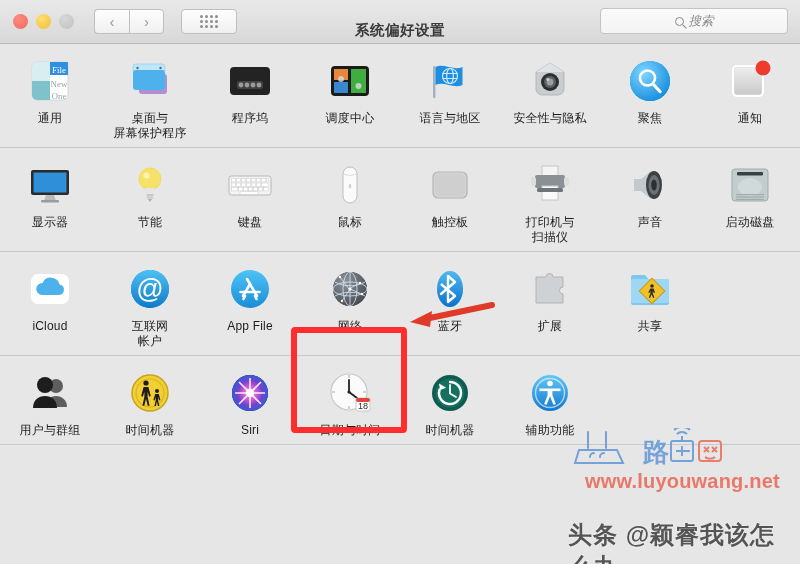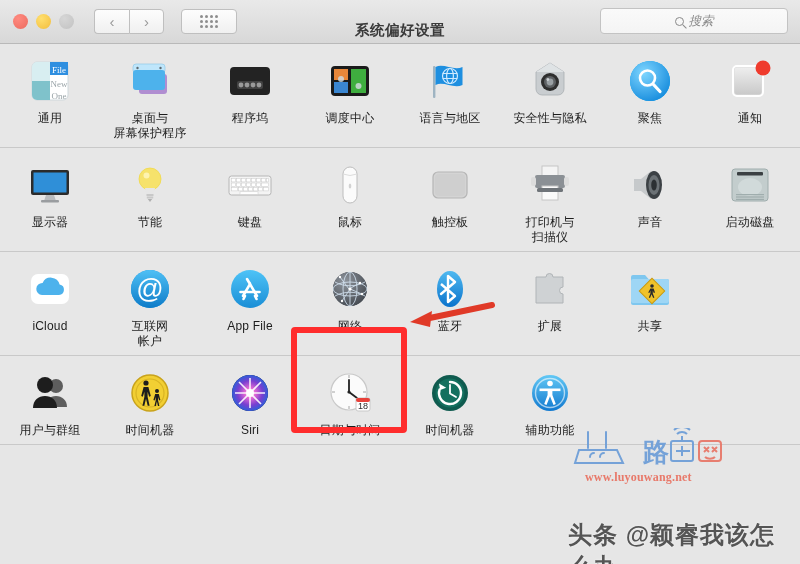--- a/index.html
+++ b/index.html
@@ -147,26 +147,26 @@
   
   .wm-router {
     position: absolute;
     left: 573px; top: 428px;
     z-index: 4; pointer-events: none;
     opacity: 0.95;
   }
   .wm-url {
     position: absolute;
     left: 585px; top: 470px;
-    font-size: 12px;
+    font-size: 20px;
     color: #e8796a;
     font-weight: bold;
     letter-spacing: 0.2px;
     z-index: 4; pointer-events: none;
-    font-family: Liberation Serif, serif;
+    font-family: Liberation Sans, sans-serif;
   }
   .wm-toutiao {
     position: absolute;
     left: 568px; top: 519px;
     font-size: 24px;
     font-weight: bold;
     color: #3c3c3c;
     opacity: 0.85;
     z-index: 7; pointer-events: none;
     letter-spacing: 1px;

